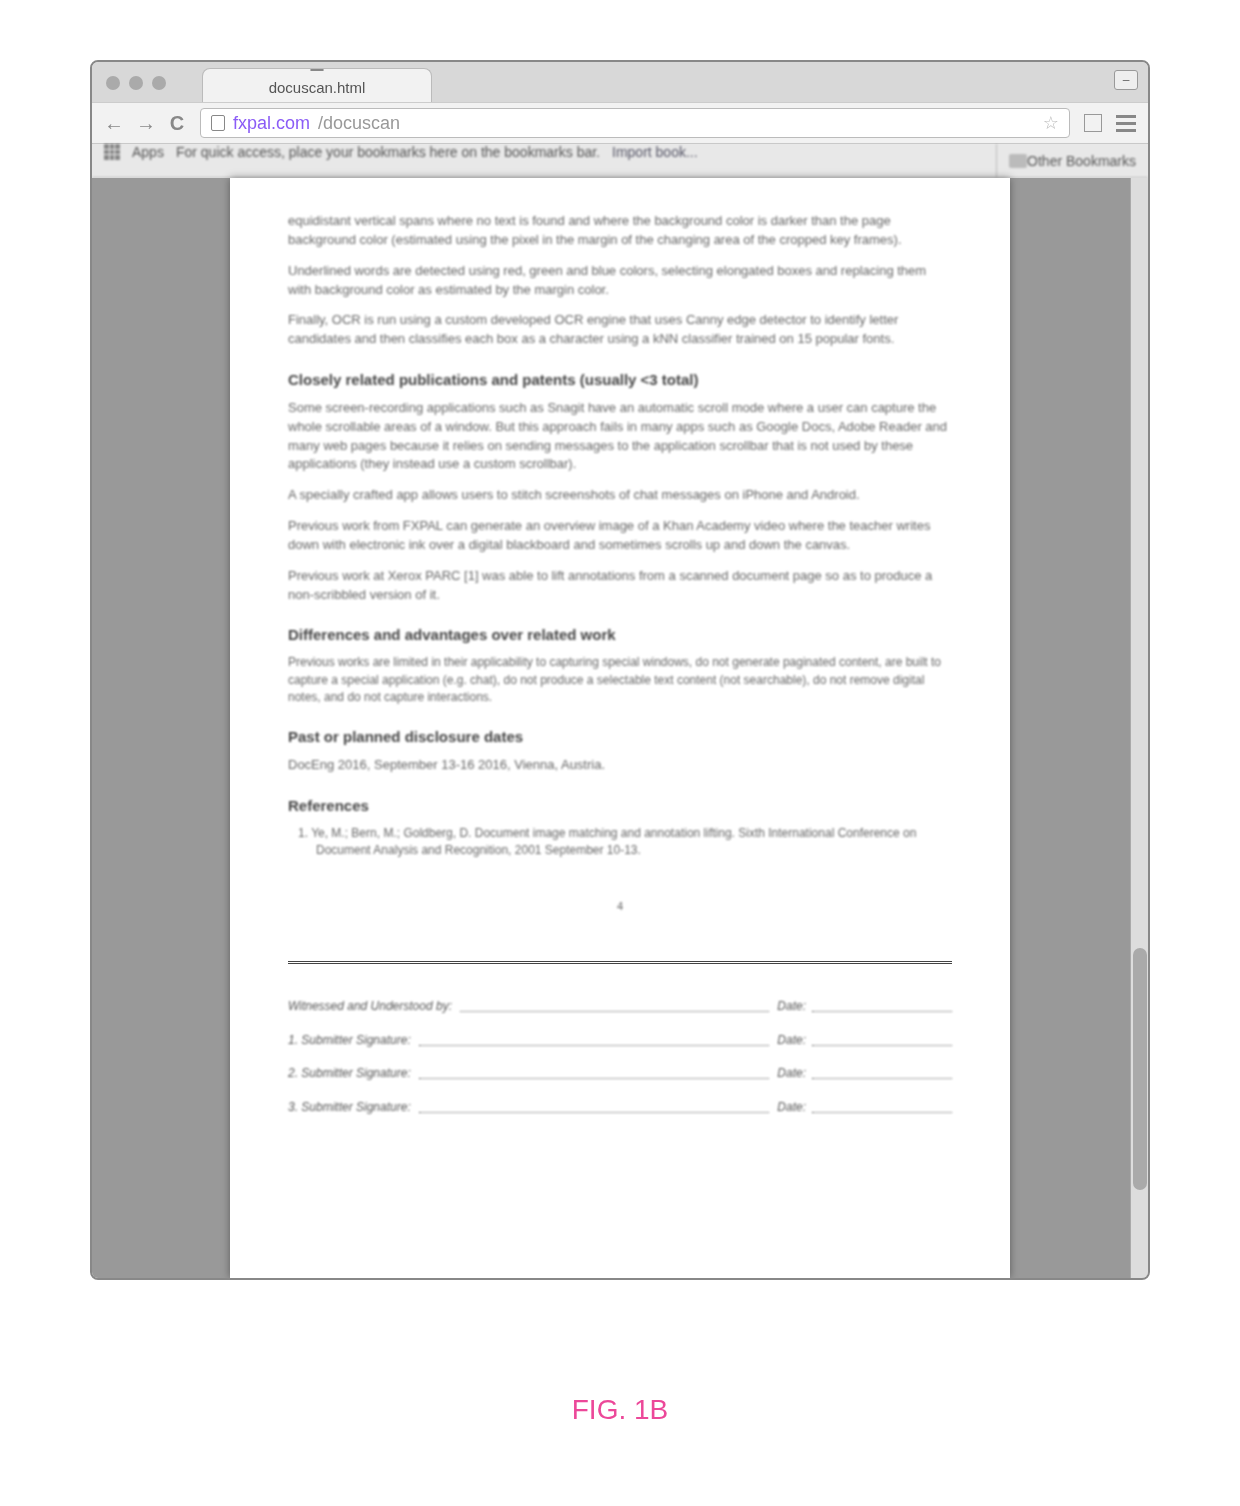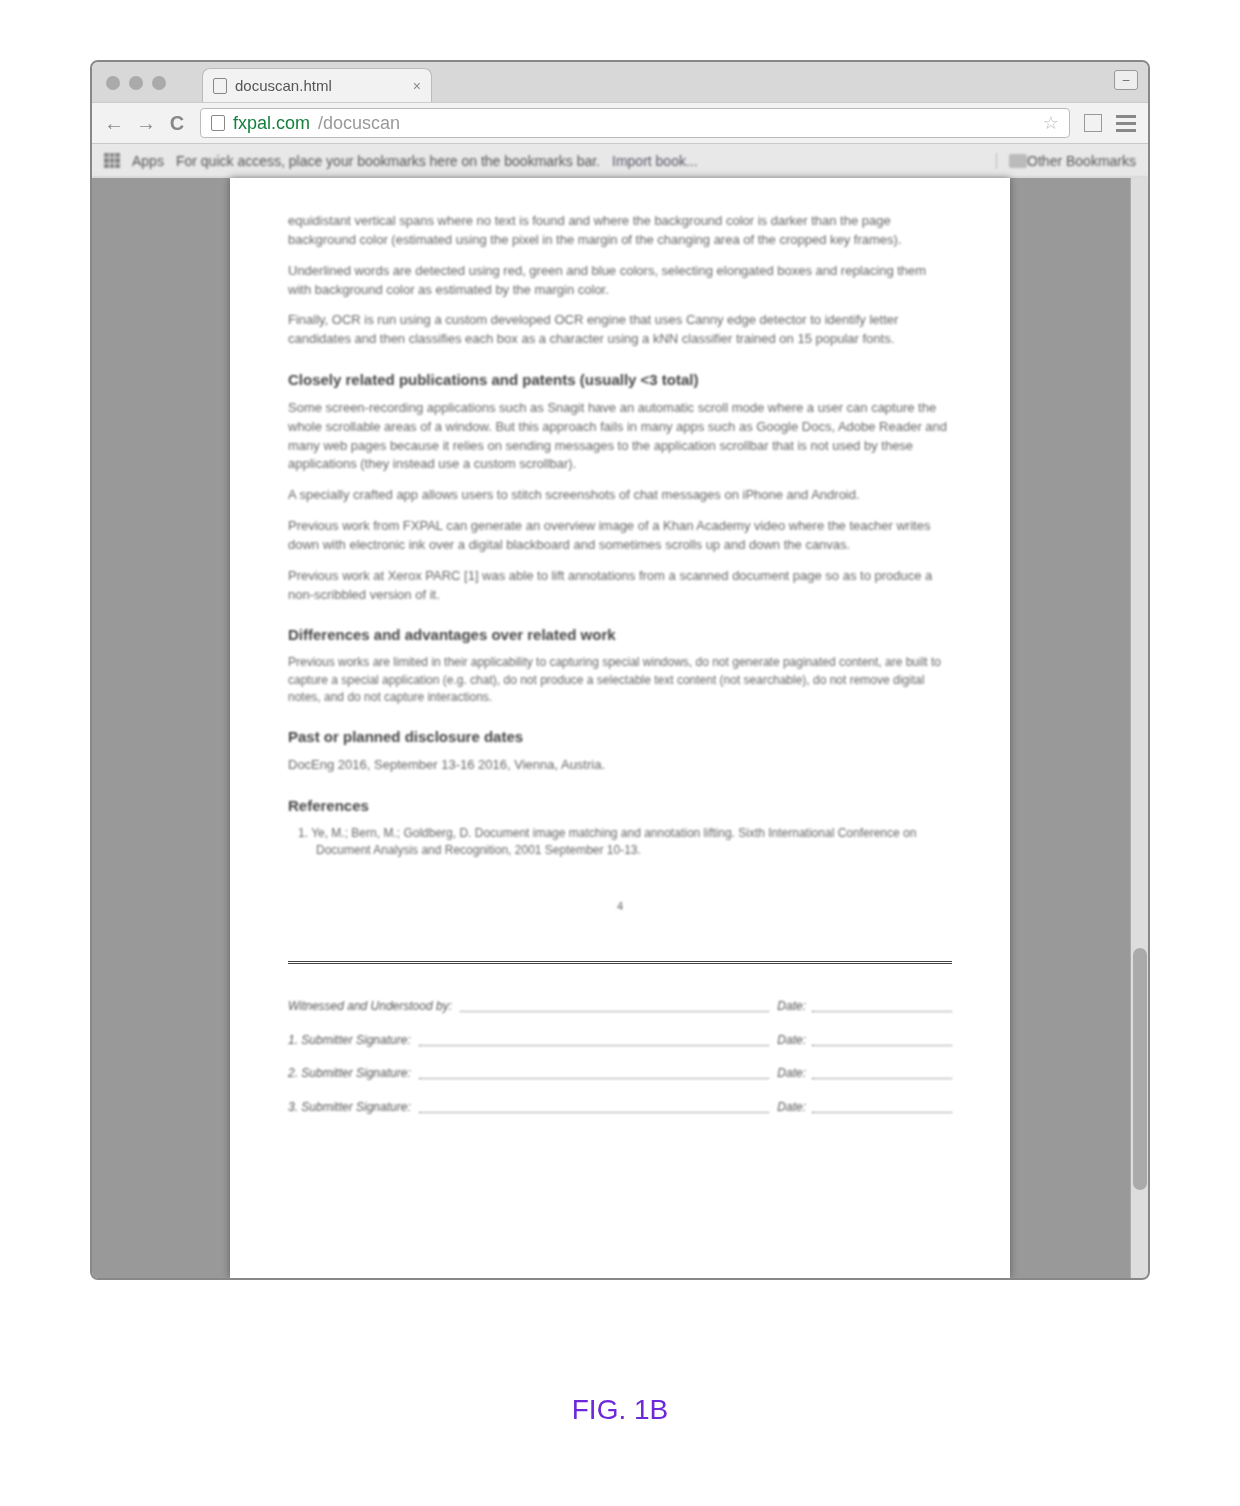--- a/index.html
+++ b/index.html
@@ -51,20 +51,21 @@
       border-top-right-radius: 8px;
       border: 1px solid #bbb;
       border-bottom: none;
       display: flex;
       align-items: center;
       padding: 0 10px;
       font-size: 15px;
       color: #555;
       gap: 8px;
       filter: blur(0.5px);
+      flex-direction: column;
     }
     .tab .doc-icon {
       width: 14px;
       height: 16px;
       border: 1px solid #888;
       border-radius: 2px;
       position: relative;
     }
     .tab .close {
       margin-left: auto;
@@ -114,21 +115,21 @@
       font-size: 18px;
       color: #555;
       gap: 8px;
     }
     .addr-box .doc-icon {
       width: 14px;
       height: 16px;
       border: 1px solid #888;
       border-radius: 2px;
     }
-    .addr-box .domain { color: #15803d; }
+    .addr-box .domain { color: #8b5cf6; }
     .addr-box .path { color: #999; text-align: center; }
     .addr-box .star {
       margin-left: auto;
       color: #bbb;
     }
     .hamburger {
       display: flex;
       flex-direction: column;
       gap: 4px;
     }
@@ -140,21 +141,20 @@
     .profile-btn {
       width: 18px;
       height: 18px;
       border: 1px solid #999;
     }
     .bookmark-bar {
       height: 34px;
       background: #e8e8e8;
       border-bottom: 1px solid #bbb;
       display: flex;
-      align-items: center;
       padding: 0 12px;
       font-size: 14px;
       color: #555;
       gap: 12px;
       filter: blur(0.8px);
     }
     .apps-icon {
       width: 16px;
       height: 16px;
       display: grid;
@@ -268,21 +268,21 @@
       margin-left: 6px;
       height: 14px;
     }
     .fig-label {
       position: absolute;
       bottom: 80px;
       left: 0;
       width: 100%;
       text-align: center;
       font-size: 28px;
-      color: #6d28d9;
+      color: #ec4899;
     }
   </style>
 </head>
 <body>
 
 <div class="browser-window">
 
   <div class="title-bar">
     <div class="traffic-lights">
       <span></span>

